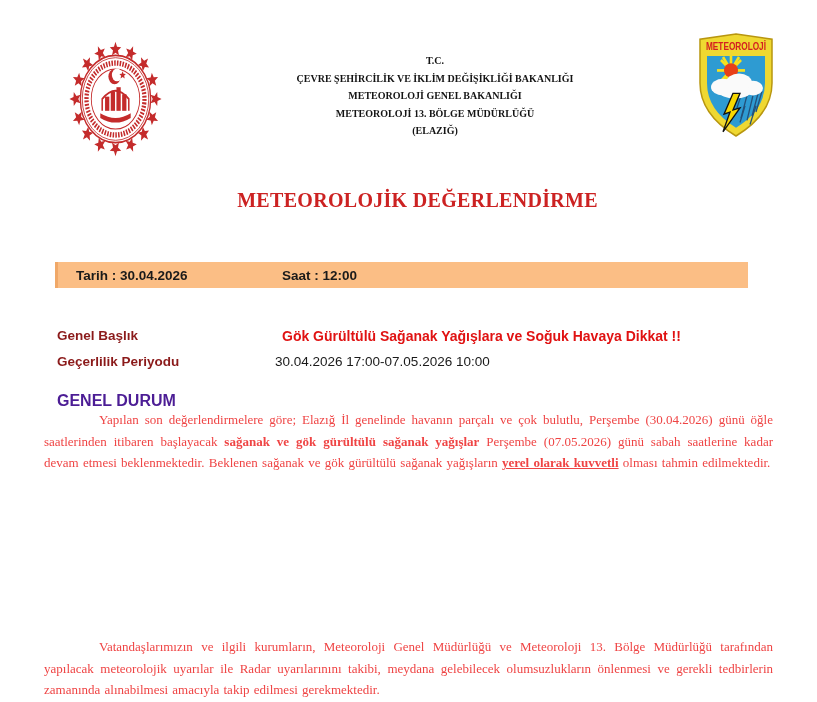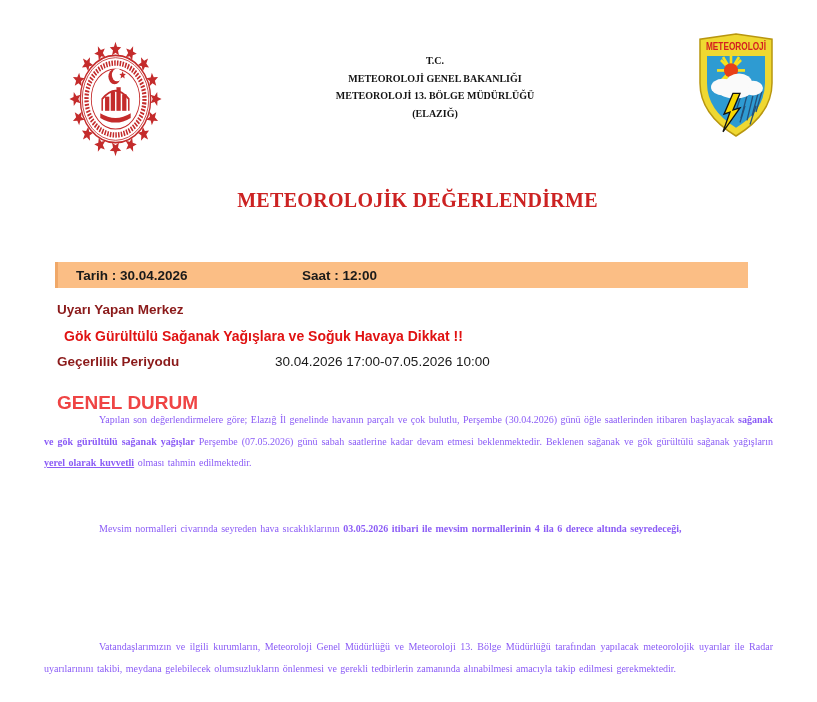--- a/index.html
+++ b/index.html
@@ -11,37 +11,37 @@
   .shield{position:absolute;left:697px;top:33px;width:78px;height:104px;}
   .hdr{position:absolute;left:135px;top:52px;width:600px;text-align:center;
        font-weight:bold;font-size:10px;line-height:17.5px;color:#141414;}
 
   .doc-title{position:absolute;left:20px;top:189px;width:795px;text-align:center;
        font-size:20px;font-weight:bold;color:#CC2222;letter-spacing:.3px;}
 
   
   .bar{position:absolute;left:55px;top:262px;width:690px;height:26px;background:#FBBE85;
        display:flex;align-items:center;font-family:"Liberation Sans",sans-serif;
-       font-weight:bold;font-size:13.5px;color:#1a1a1a;border-left:3px solid #f0a868;gap:20px;}
+       font-weight:bold;font-size:13.5px;color:#1a1a1a;border-left:3px solid #f0a868;}
   .bar .date{margin-left:18px;width:206px;}
 
   
   .row{position:absolute;left:57px;width:715px;display:flex;
        font-family:"Liberation Sans",sans-serif;font-size:13.5px;line-height:18px;}
   .row .lbl{width:218px;color:#8B1A1A;font-weight:bold;flex:none;}
   .row .val{color:#1a1a1a;}
   .row .val.em{color:#E01212;font-weight:bold;padding-left:7px;font-size:14px;}
   .r0{top:301px}.r1{top:327px}.r2{top:353px}
 
-  .section-h{position:absolute;left:57px;top:392px;color:#ef4444;font-weight:bold;
-       font-family:"Liberation Sans",sans-serif;font-size:19px;}
+  .section-h{position:absolute;left:57px;top:392px;color:#4c1d95;font-weight:bold;
+       font-family:"Liberation Sans",sans-serif;font-size:16px;}
 
   
-  .para{position:absolute;left:44px;width:729px;font-size:10px;line-height:21.6px;
-       text-align:justify;text-indent:55px;color:#8b5cf6;word-spacing:1px;}
+  .para{position:absolute;left:44px;width:729px;font-size:13px;line-height:21.6px;
+       text-align:justify;text-indent:55px;color:#ef4444;word-spacing:1px;}
   .p1{top:409px}.p2{top:518px}.p3{top:576px}.p4{top:636px}
   .bold{font-weight:bold;}
   .bold-underline{font-weight:bold;text-decoration:underline;}
 </style>
 </head>
 <body>
 
 <div class="page">
 
   <svg class="seal" viewBox="0 0 100 100" preserveAspectRatio="none" aria-hidden="true">
@@ -106,42 +106,42 @@
       <ellipse cx="26" cy="52" rx="12" ry="8"></ellipse>
       <ellipse cx="42" cy="48" rx="13" ry="9"></ellipse>
       <ellipse cx="56" cy="53" rx="10" ry="7"></ellipse>
       <ellipse cx="38" cy="56" rx="16" ry="7"></ellipse>
     </g>
     <path d="M36,58 L27,78 L33,76 L26,95 L43,72 L36,74 L43,58 Z" fill="#F7D800" stroke="#111" stroke-width="1.3"></path>
   </svg>
 
   <div class="hdr">
     <div>T.C.</div>
+    <div>ÇEVRE ŞEHİRCİLİK VE İKLİM DEĞİŞİKLİĞİ BAKANLIĞI</div>
     <div>METEOROLOJİ GENEL BAKANLIĞI</div>
     <div>METEOROLOJİ 13. BÖLGE MÜDÜRLÜĞÜ</div>
     <div>(ELAZIĞ)</div>
   </div>
 
   <div class="doc-title">METEOROLOJİK DEĞERLENDİRME</div>
 
   <div class="bar">
     <span class="date">Tarih : 30.04.2026</span>
     <span class="time">Saat : 12:00</span>
   </div>
 
   <div class="row r0">
-    <span class="lbl">Uyarı Yapan Merkez</span>
   </div>
   <div class="row r1">
+    <span class="lbl">Genel Başlık</span>
     <span class="val em">Gök Gürültülü Sağanak Yağışlara ve Soğuk Havaya Dikkat !!</span>
   </div>
   <div class="row r2">
     <span class="lbl">Geçerlilik Periyodu</span>
     <span class="val">30.04.2026 17:00-07.05.2026 10:00</span>
   </div>
 
   <div class="section-h">GENEL DURUM</div>
 
   <div class="para p1"><span>Yapılan son değerlendirmelere göre; Elazığ İl genelinde  havanın parçalı ve çok bulutlu, Perşembe (30.04.2026) günü öğle saatlerinden itibaren başlayacak </span><span class="bold">sağanak ve gök gürültülü sağanak yağışlar</span><span> Perşembe (07.05.2026) günü sabah  saatlerine kadar devam etmesi beklenmektedir. Beklenen sağanak ve gök gürültülü sağanak yağışların </span><span class="bold-underline">yerel olarak kuvvetli</span><span> olması tahmin edilmektedir.</span></div>
-  <div class="para p2"><span>Mevsim normalleri civarında seyreden hava sıcaklıklarının </span><span class="bold">03.05.2026 itibari ile mevsim normallerinin 4 ila 6  derece altında seyredeceği,</span></div>
   <div class="para p4"><span>Vatandaşlarımızın ve ilgili kurumların, Meteoroloji Genel Müdürlüğü ve Meteoroloji 13. Bölge Müdürlüğü tarafından yapılacak meteorolojik uyarılar ile Radar uyarılarınını takibi, meydana gelebilecek olumsuzlukların önlenmesi ve gerekli tedbirlerin zamanında alınabilmesi amacıyla takip edilmesi gerekmektedir.</span></div>
 
 </div>
 
 </body></html>

